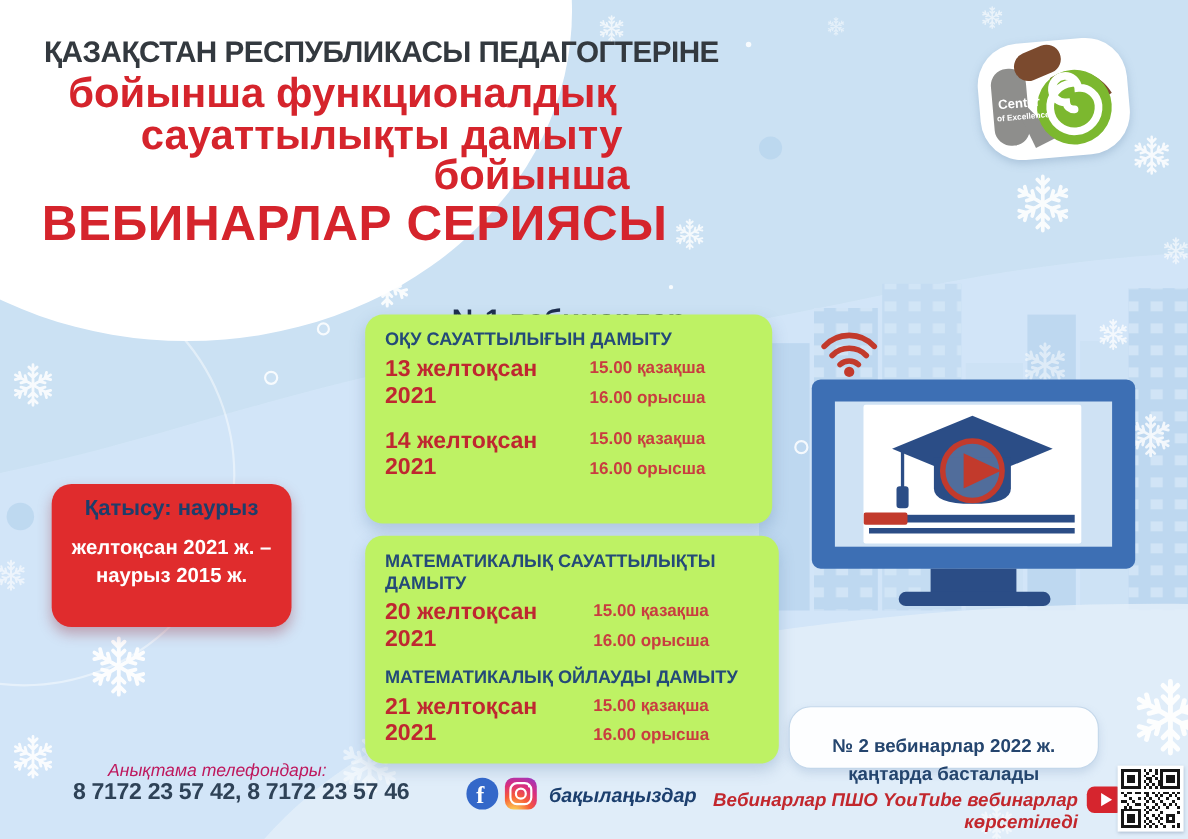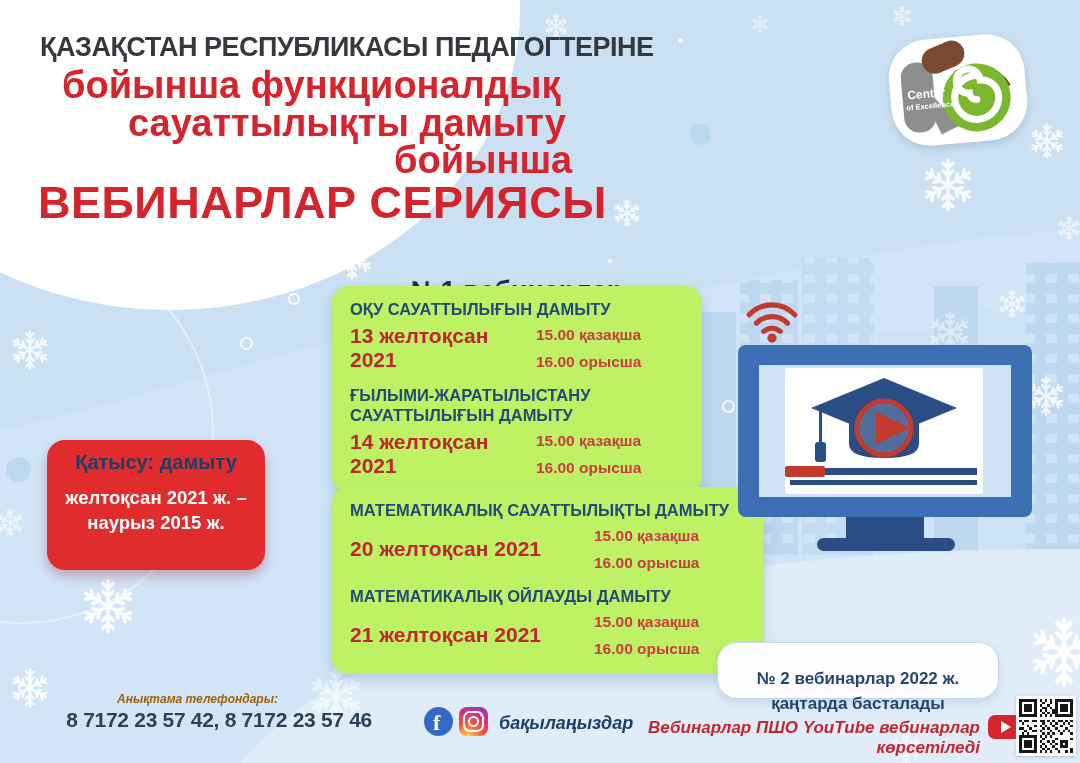--- a/index.html
+++ b/index.html
@@ -39,21 +39,21 @@
   .logo-t2{position:absolute;left:15px;top:62px;font-size:7.5px;font-weight:700;color:#fff;z-index:2;}
 
   
   .section-title{position:absolute;left:332px;top:246px;width:370px;text-align:center;
     font-size:27px;font-weight:800;color:#1c2c4c;z-index:3;margin-top:30px;}
 
   
   .wcard{position:absolute;background:#bef264;border-radius:16px;z-index:3;
     box-shadow:0 6px 14px rgba(90,125,170,.3);padding:14px 18px 12px 18px;box-sizing:border-box;}
   .wcard1{left:332px;top:286px;width:370px;min-height:190px;}
-  .wcard2{left:332px;top:487px;width:432px;min-height:180px;}
+  .wcard2{left:332px;top:487px;width:376px;min-height:180px;}
   .witem + .witem{margin-top:11px;}
   .wtitle{font-size:16.5px;font-weight:700;color:#244a78;line-height:1.2;}
   .wrow{display:flex;justify-content:space-between;align-items:center;margin-top:1px;padding-right:4px;}
   .wdate{font-size:21px;font-weight:800;color:#bf2730;}
   .wtimes{width:148px;}
   .wtime{font-size:15.5px;font-weight:700;color:#c93d40;line-height:1.75;}
 
   
   .infocard{position:absolute;left:47px;top:440px;width:218px;height:130px;z-index:3;
     background:#e02c2d;border-radius:18px;box-shadow:0 6px 12px rgba(150,40,55,.35);
@@ -72,21 +72,21 @@
   .wifi{position:absolute;left:741px;top:297px;z-index:3;}
 
   
   .notecard{position:absolute;left:717px;top:642px;width:282px;height:57px;z-index:3;
     background:#fdfeff;border:1.5px solid #c3d7ea;border-radius:20px;
     box-shadow:0 4px 8px rgba(120,150,190,.25);text-align:center;padding-top:24px;box-sizing:border-box;}
   .note-line{font-size:17px;font-weight:700;color:#24456e;line-height:1.45;}
 
   
   .contact-label{position:absolute;left:30px;top:692px;width:335px;text-align:center;z-index:3;
-    font-size:12px;font-style:italic;font-weight:700;color:#a16207;}
+    font-size:16px;font-style:italic;font-weight:400;color:#be185d;}
   .phones{position:absolute;left:22px;top:708px;width:350px;text-align:right;z-index:3;
     font-size:21px;font-weight:800;color:#2e4257;letter-spacing:-.3px;}
   .fb{position:absolute;left:424px;top:707px;width:29px;height:29px;border-radius:50%;
     background:#3468c9;z-index:3;overflow:hidden;}
   .fb span{position:absolute;left:9px;top:3px;color:#fff;font-size:22px;font-weight:700;font-family:"Liberation Serif",serif;}
   .ig{position:absolute;left:459px;top:707px;width:29px;height:29px;border-radius:8px;z-index:3;
     background:radial-gradient(circle at 28% 110%, #fdcb52 8%, #f75b38 40%, #d92e7f 68%, #8f39ce 100%);}
   .ig-frame{position:absolute;inset:4px;border:2px solid #fff;border-radius:7px;}
   .ig-lens{position:absolute;left:9px;top:9px;width:7px;height:7px;border:2px solid #fff;border-radius:50%;}
   .ig-dot{position:absolute;right:6px;top:6px;width:2.5px;height:2.5px;background:#fff;border-radius:50%;}
@@ -251,21 +251,20 @@
       <div class="wtitle">ОҚУ САУАТТЫЛЫҒЫН ДАМЫТУ</div>
       <div class="wrow">
         <div class="wdate">13 желтоқсан 2021</div>
         <div class="wtimes">
           <div class="wtime">15.00 қазақша</div>
           <div class="wtime">16.00 орысша</div>
         </div>
       </div>
     </div>
     <div class="witem">
-      <div class="wtitle">ҒЫЛЫМИ-ЖАРАТЫЛЫСТАНУ САУАТТЫЛЫҒЫН ДАМЫТУ</div>
       <div class="wrow">
         <div class="wdate">14 желтоқсан 2021</div>
         <div class="wtimes">
           <div class="wtime">15.00 қазақша</div>
           <div class="wtime">16.00 орысша</div>
         </div>
       </div>
     </div>
   </div>
 
@@ -286,21 +285,21 @@
         <div class="wdate">21 желтоқсан 2021</div>
         <div class="wtimes">
           <div class="wtime">15.00 қазақша</div>
           <div class="wtime">16.00 орысша</div>
         </div>
       </div>
     </div>
   </div>
 
   <div class="infocard">
-    <div class="info-l1">Қатысу: дамыту</div>
+    <div class="info-l1">Қатысу: наурыз</div>
     <div class="info-l3">желтоқсан 2021 ж. –</div>
     <div class="info-l4">наурыз 2015 ж.</div>
   </div>
 
   <svg class="wifi" width="62" height="46" viewBox="0 0 60 44">
     <g stroke="#c23a2c" stroke-width="5" fill="none" stroke-linecap="round">
       <path d="M22,33 A12,12 0 0 1 38,33"></path>
       <path d="M15,25 A21,21 0 0 1 45,25"></path>
       <path d="M8,17 A30,30 0 0 1 52,17"></path>
     </g>

